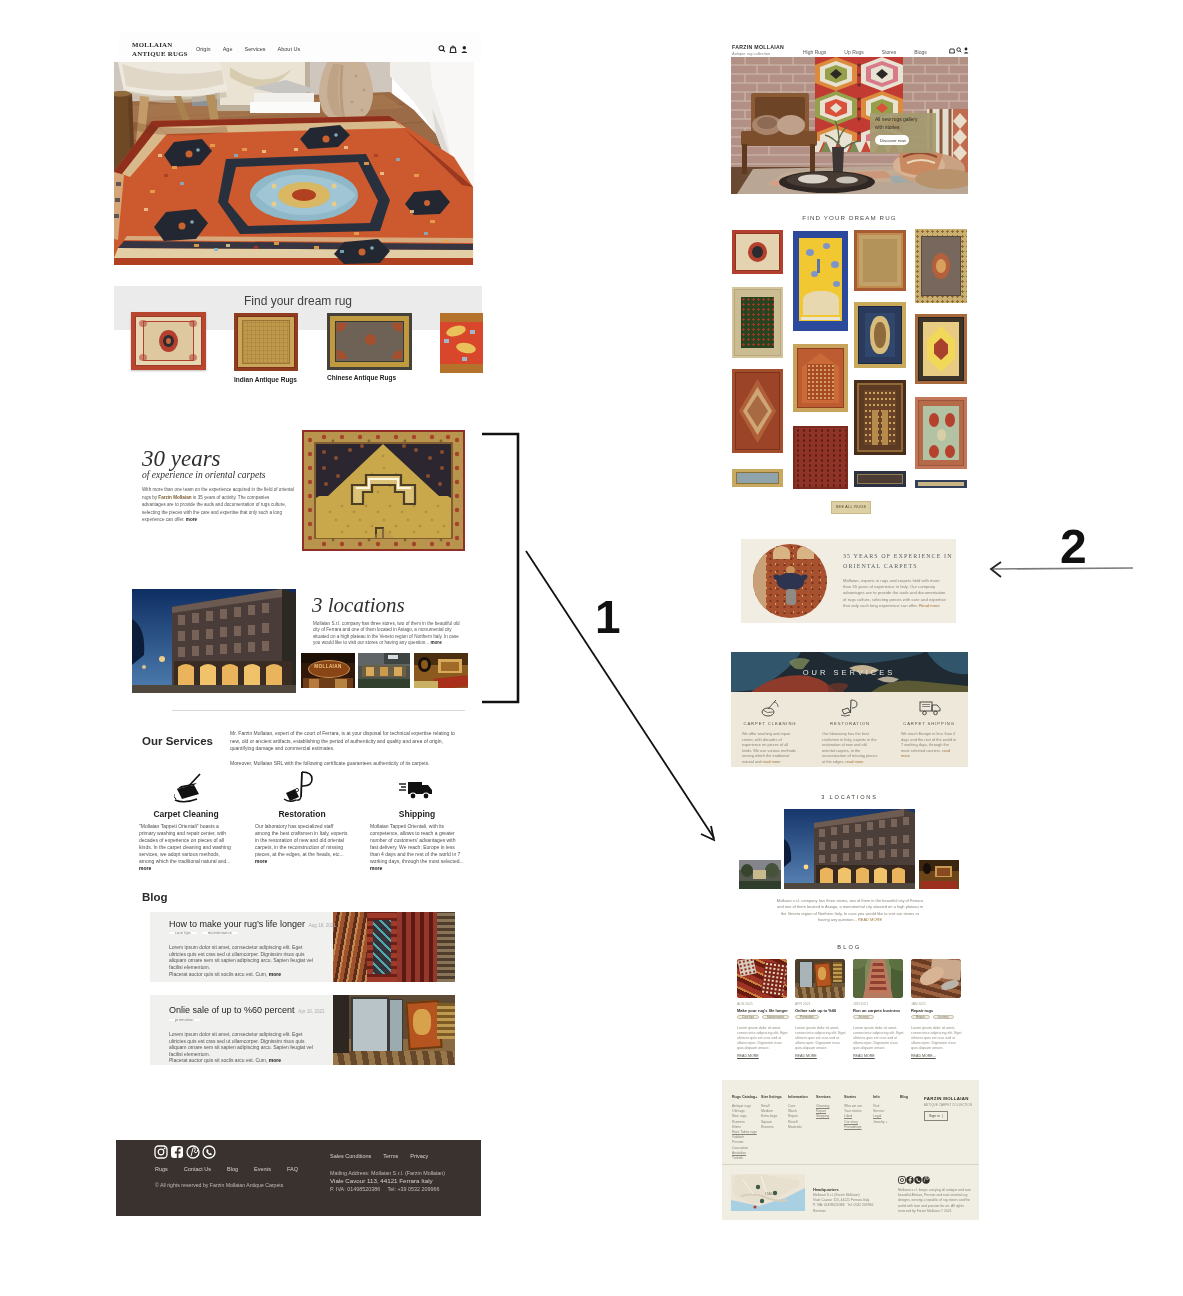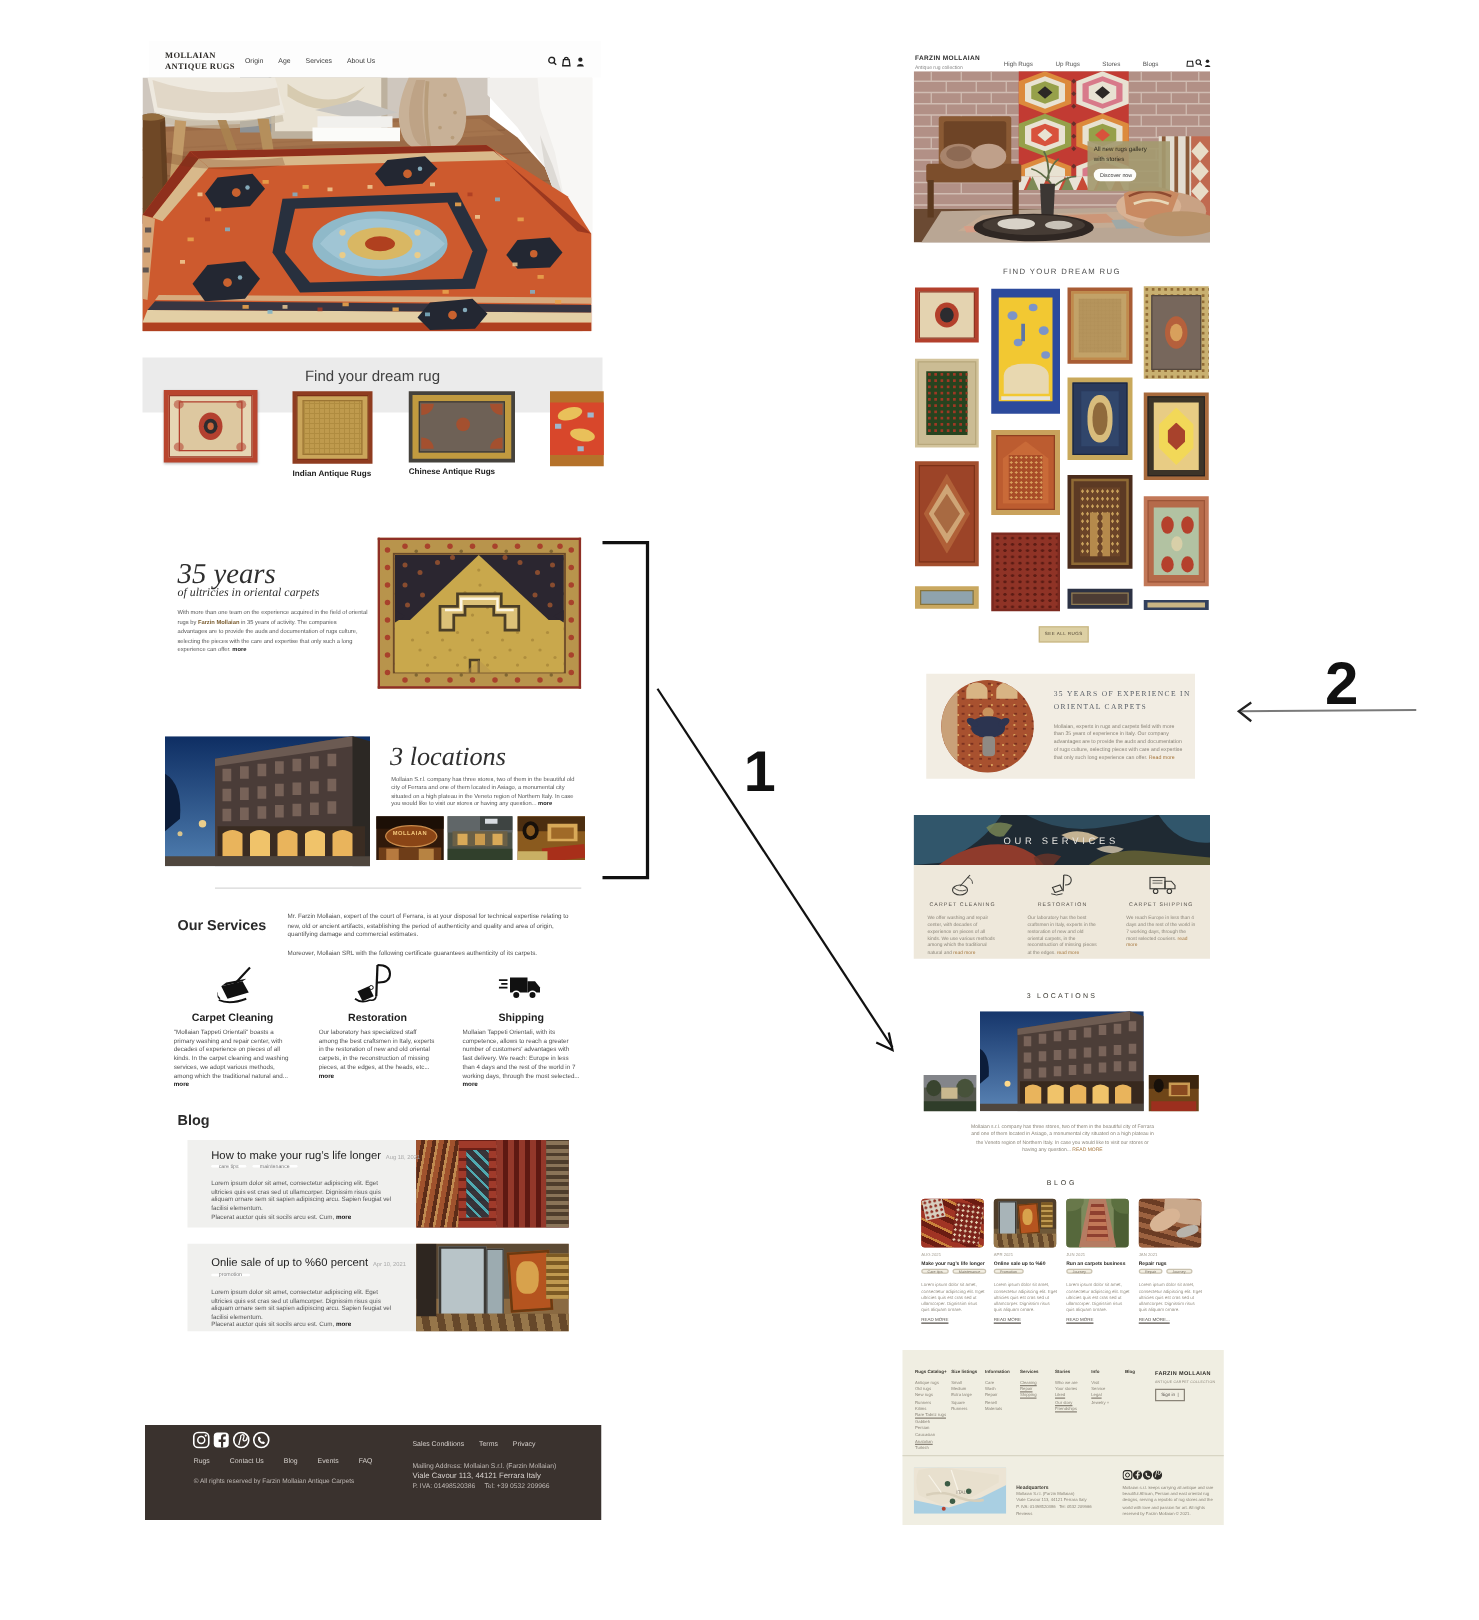--- a/index.html
+++ b/index.html
@@ -211,23 +211,23 @@
     <div class="abs" style="left:16px;top:30px;width:20px;height:10px;background:#e9c05a;border-radius:50%;transform:rotate(10deg);"></div>
     <div class="abs" style="left:4px;top:26px;width:5px;height:4px;background:#9fb6cc;"></div>
     <div class="abs" style="left:30px;top:17px;width:5px;height:4px;background:#9fb6cc;"></div>
     <div class="abs" style="left:22px;top:44px;width:5px;height:4px;background:#9fb6cc;"></div>
   </div>
 
   <div class="abs" style="left:120px;top:343px;font-size:6.5px;font-weight:bold;color:#1d1d1d;">Indian Antique Rugs</div>
 
   <div class="abs" style="left:213px;top:341px;font-size:6.5px;font-weight:bold;color:#1d1d1d;">Chinese Antique Rugs</div>
 
-  <div class="abs serif" style="left:28px;top:413px;font-size:23px;font-style:italic;color:#2f2f2f;">35 years</div>
-
-  <div class="abs serif" style="left:28px;top:437px;font-size:9.5px;font-style:italic;color:#2f2f2f;">of ultricies in oriental carpets</div>
+  <div class="abs serif" style="left:28px;top:413px;font-size:23px;font-style:italic;color:#2f2f2f;">30 years</div>
+
+  <div class="abs serif" style="left:28px;top:437px;font-size:9.5px;font-style:italic;color:#2f2f2f;">of experience in oriental carpets</div>
 
   <div class="abs" style="left:28px;top:453px;width:152px;font-size:4.6px;line-height:7.6px;color:#555;">With more than one team on the experience acquired in the field of oriental rugs by <b style="color:#7a5c2e;">Farzin Mollaian</b> in 35 years of activity. The companies advantages are to provide the auds and documentation of rugs culture, selecting the pieces with the care and expertise that only such a long experience can offer. <b style="color:#222;">more</b></div>
 
   <svg class="abs" width="163" height="121" viewBox="0 0 163 121" style="left:188px;top:397px;">
     <rect x="0" y="0" width="163" height="121" fill="#b8944c"></rect>
     <g fill="#8f2f26">
           <rect x="0" y="0" width="163" height="2"></rect>
           <rect x="0" y="119" width="163" height="2"></rect>
           <rect x="0" y="0" width="2" height="121"></rect>
           <rect x="161" y="0" width="2" height="121"></rect>

